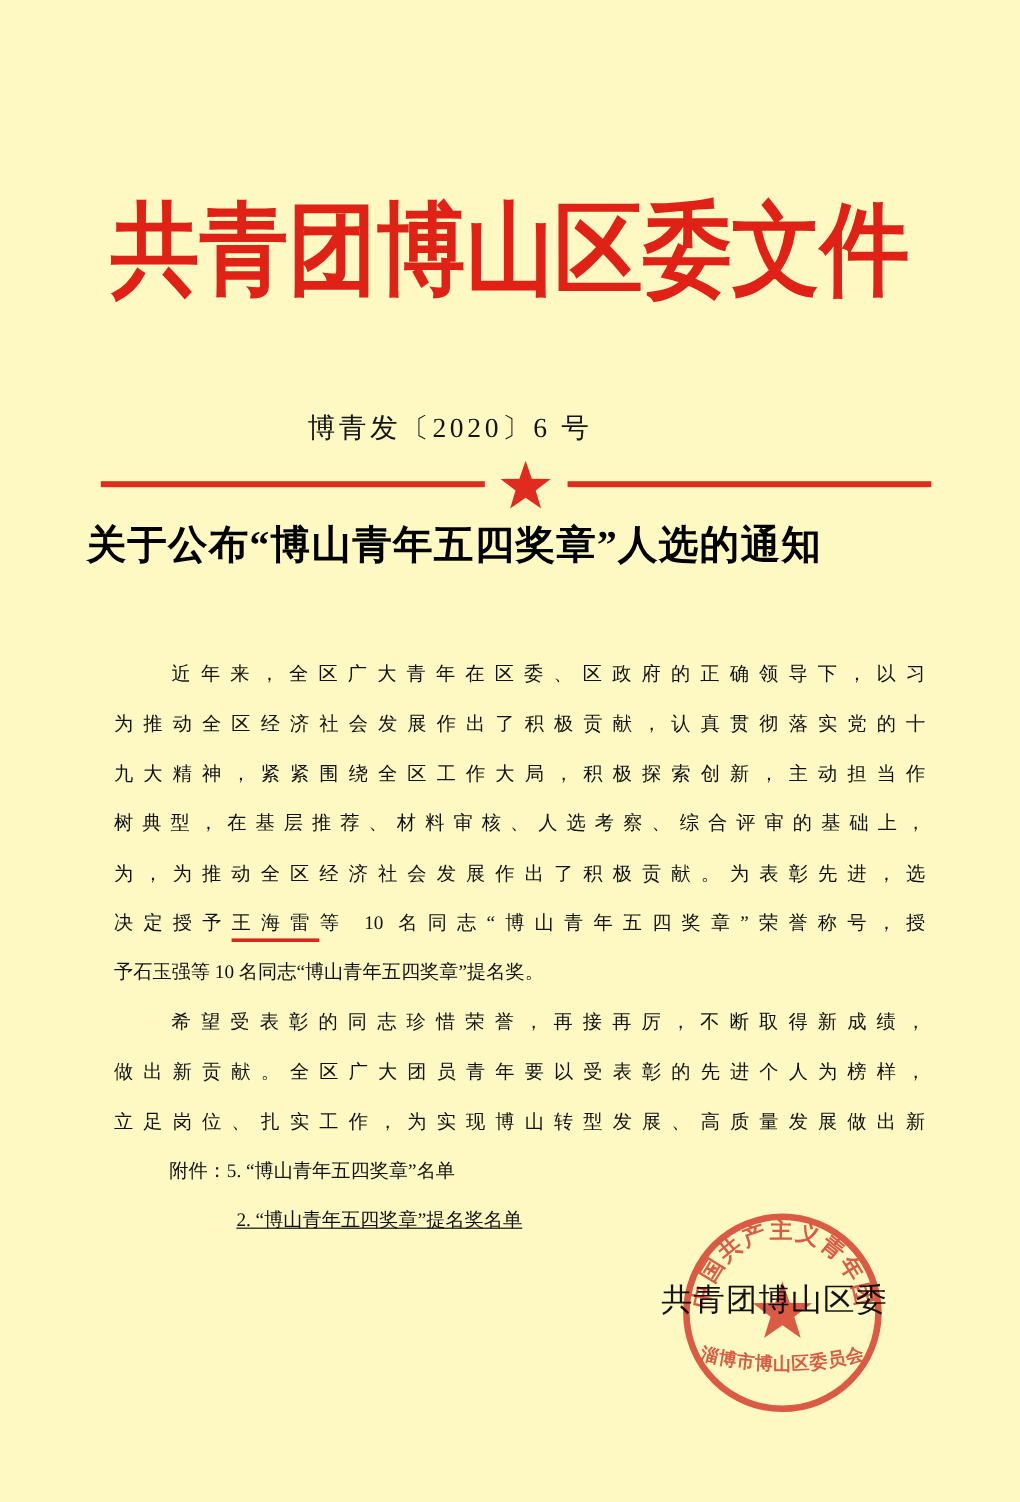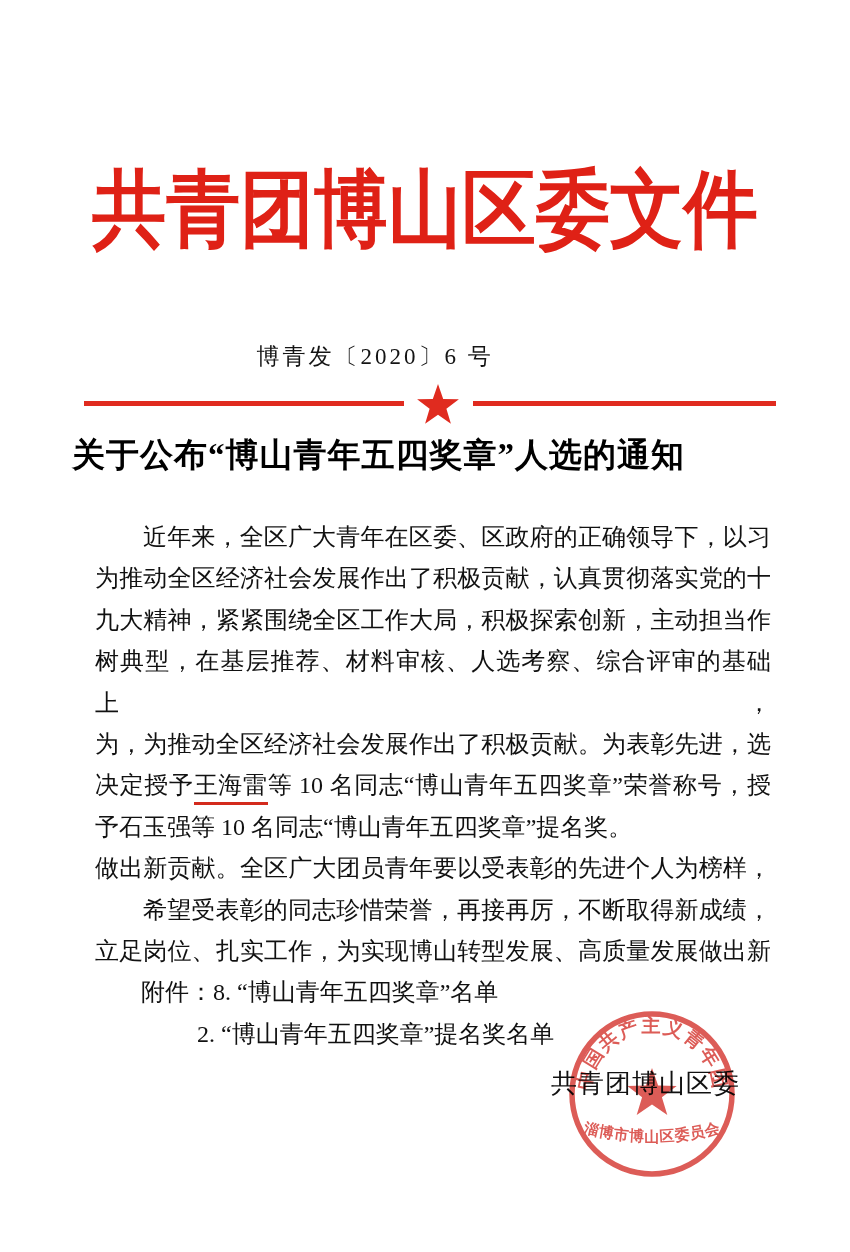--- a/index.html
+++ b/index.html
@@ -4,21 +4,21 @@
 <style>
   html,body{margin:0;padding:0;}
   body{
     background:#888;
     font-family:"Liberation Serif","DejaVu Serif",serif;
   }
   .page{
     position:relative;
     width:850px;height:1252px;
     margin:0 auto;
-    background:#ffffff;
+    background:#fef9c3;
     overflow:hidden;
     color:#161616;
   }
   
   .letterhead{
     position:absolute;top:160px;left:0;width:850px;
     text-align:center;
     font-size:84px;line-height:100px;
     font-weight:900;
     color:#df2116;
@@ -44,29 +44,29 @@
     position:absolute;top:434px;left:0;width:757px;
     text-align:center;
     font-size:33px;line-height:42px;
     font-weight:700;
     color:#000;
     letter-spacing:1px;
     white-space:nowrap;
   }
   
   .body-block{
-    position:absolute;top:517px;left:95px;width:676px;
-    font-size:24px;line-height:41.4px;
+    position:absolute;top:542px;left:95px;width:676px;
+    font-size:16px;line-height:41.4px;
     color:#111;
   }
   .ln{white-space:nowrap;}
   .jl{white-space:normal;text-align:justify;text-align-last:justify;}
   .ind{padding-left:48px;}
   .ind-att1{padding-left:46px;}
-  .ind-att2{padding-left:102px;}
+  .ind-att2{padding-left:102px;text-decoration:underline;}
   .awardee{
     border-bottom:3px solid #d32a1d;
     padding-bottom:4px;
   }
   
   .signature-org{
     position:absolute;top:1068px;right:110px;
     font-size:26px;line-height:32px;
     letter-spacing:1px;color:#111;
     white-space:nowrap;
@@ -108,24 +108,24 @@
   <div class="notice-title">关于公布“博山青年五四奖章”人选的通知</div>
 
   <div class="body-block">
     <div class="ln jl ind">近年来，全区广大青年在区委、区政府的正确领导下，以习</div>
     <div class="ln jl">为推动全区经济社会发展作出了积极贡献，认真贯彻落实党的十</div>
     <div class="ln jl">九大精神，紧紧围绕全区工作大局，积极探索创新，主动担当作</div>
     <div class="ln jl">树典型，在基层推荐、材料审核、人选考察、综合评审的基础上，</div>
     <div class="ln jl">为，为推动全区经济社会发展作出了积极贡献。为表彰先进，选</div>
     <div class="ln jl"><span>决定授予</span><span class="awardee">王海雷</span><span>等 10 名同志“博山青年五四奖章”荣誉称号，授</span></div>
     <div class="ln">予石玉强等 10 名同志“博山青年五四奖章”提名奖。</div>
+    <div class="ln jl ind">希望受表彰的同志珍惜荣誉，再接再厉，不断取得新成绩，</div>
     <div class="ln jl">做出新贡献。全区广大团员青年要以受表彰的先进个人为榜样，</div>
-    <div class="ln jl ind">希望受表彰的同志珍惜荣誉，再接再厉，不断取得新成绩，</div>
     <div class="ln jl">立足岗位、扎实工作，为实现博山转型发展、高质量发展做出新</div>
-    <div class="ln ind-att1">附件：8. “博山青年五四奖章”名单</div>
+    <div class="ln ind-att1">附件：5. “博山青年五四奖章”名单</div>
     <div class="ln ind-att2">2. “博山青年五四奖章”提名奖名单</div>
   </div>
 
   <div class="signature-org">共青团博山区委</div>
 
 
   <svg class="seal" viewBox="0 0 182 182">
     <defs>
       <path id="sealTopArc" d="M 29.9 77.2 A 62 62 0 0 1 152.1 77.2" fill="none"></path>
       <path id="sealBottomArc" d="M 24 127 Q 91 144 158 127" fill="none"></path>

